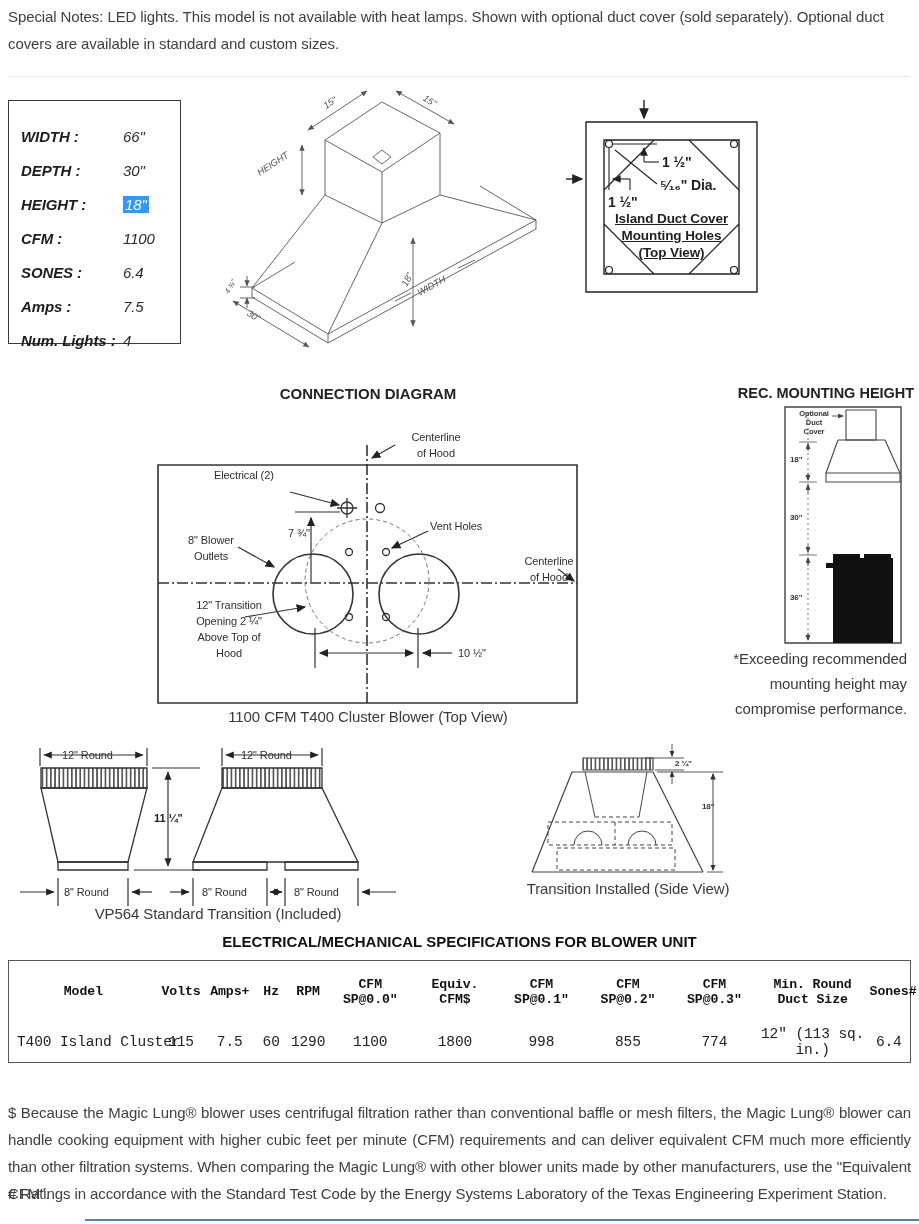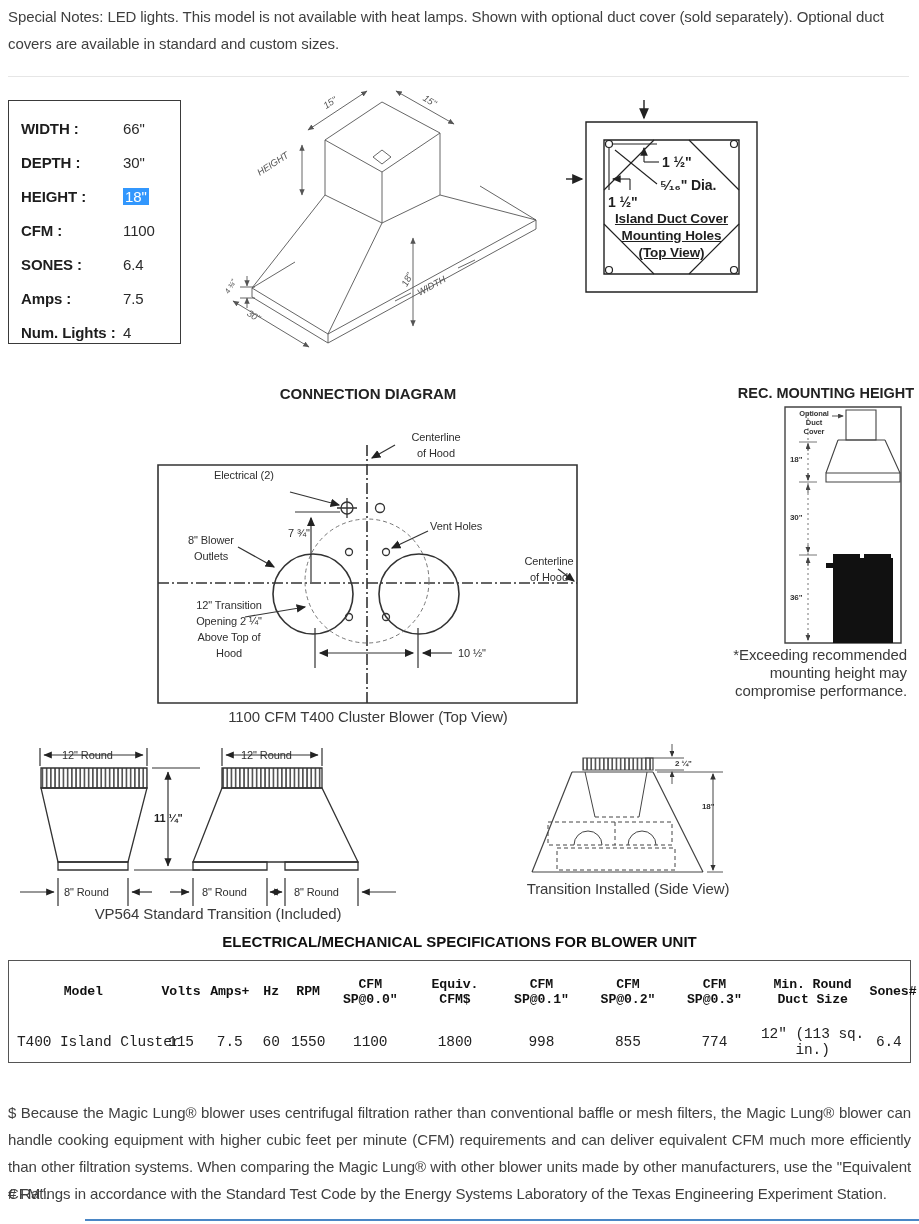--- a/index.html
+++ b/index.html
@@ -7,35 +7,35 @@
   #page {
     position:relative; width:919px; height:1224px; background:#fff;
     font-family:"Liberation Sans","DejaVu Sans",sans-serif; color:#3b3b3b;
     overflow:hidden; letter-spacing:-0.1px;
   }
   .abs { position:absolute; }
   .notes { font-size:15px; line-height:27px; color:#3f3f3f; }
   .divider { border-top:1px solid #e6e6e6; }
   
   .spec-box { border:1.5px solid #3a3a3a; padding:10px 12px; }
-  .spec-row { display:flex; height:34px; align-items:center; font-size:15px; }
+  .spec-row { display:flex; height:34px; align-items:flex-end; font-size:15px;font-style:italic; }
   .spec-row .lab { width:102px; font-weight:700; color:#1d1d1d; }
   .spec-row .val { color:#2a2a2a; }
   .spec-row .val.hl { background:#3297fd; color:#fff; padding:0 2px; }
   
   .dlab { position:absolute; font-size:11px; line-height:16px; color:#2f2f2f; white-space:pre-line; }
   .dlab.c { text-align:center; }
   .iso-lab { position:absolute; font-size:9.5px; font-style:italic; color:#555; white-space:nowrap; }
   .sec-title { font-weight:700; font-size:15px; color:#222; text-align:center; letter-spacing:0; }
   .caption { font-size:15px; color:#3a3a3a; text-align:center; }
   .tinylab { position:absolute; font-size:8px; font-weight:700; color:#333; white-space:pre-line; }
   .underline-cap { font-size:13.5px; font-weight:700; line-height:17px; color:#1f1f1f;
                    text-decoration:underline; text-align:center; white-space:pre-line; }
   
-  .mount-note { font-size:15px; line-height:18px; color:#3b3b3b; text-align:right; white-space:pre-line; }
+  .mount-note { font-size:15px; line-height:25px; color:#3b3b3b; text-align:right; white-space:pre-line; }
   
   .tbl-wrap { border:1.5px solid #555; }
   table.spec { width:100%; height:100%; border-collapse:collapse; table-layout:fixed; }
   table.spec th { font-size:13.2px; font-weight:700; color:#111; vertical-align:middle;
                   white-space:pre-line; padding:2px; }
   table.spec td { font-size:14.5px; color:#222; text-align:center; vertical-align:middle; padding:2px; }
   table.spec td.model { text-align:left; padding-left:8px; white-space:nowrap; }
   table.spec tr.hdr { height:60px; }
   table.spec tr.dat { height:38px; }
   .foot { font-size:15px; line-height:27px; color:#3f3f3f; }
@@ -368,21 +368,21 @@
         <th>CFM SP@0.3"</th>
         <th>Min. Round
 Duct Size</th>
         <th>Sones#</th>
       </tr>
       <tr class="dat">
         <td class="model">T400 Island Cluster</td>
         <td>115</td>
         <td>7.5</td>
         <td>60</td>
-        <td>1550</td>
+        <td>1290</td>
         <td>1100</td>
         <td>1800</td>
         <td>998</td>
         <td>855</td>
         <td>774</td>
         <td>12" (113 sq. in.)</td>
         <td>6.4</td>
       </tr>
     </tbody>
       </table>

